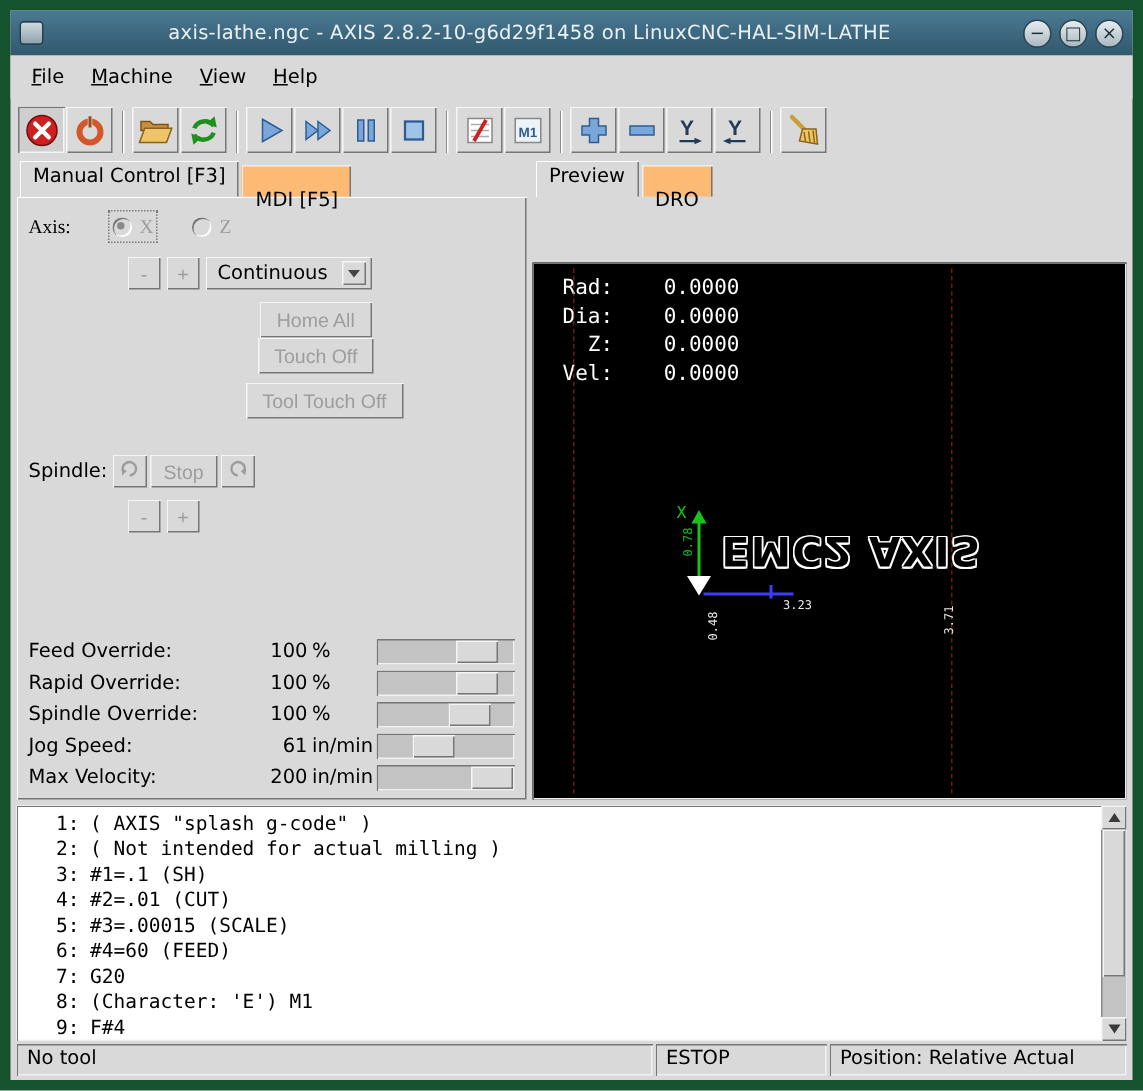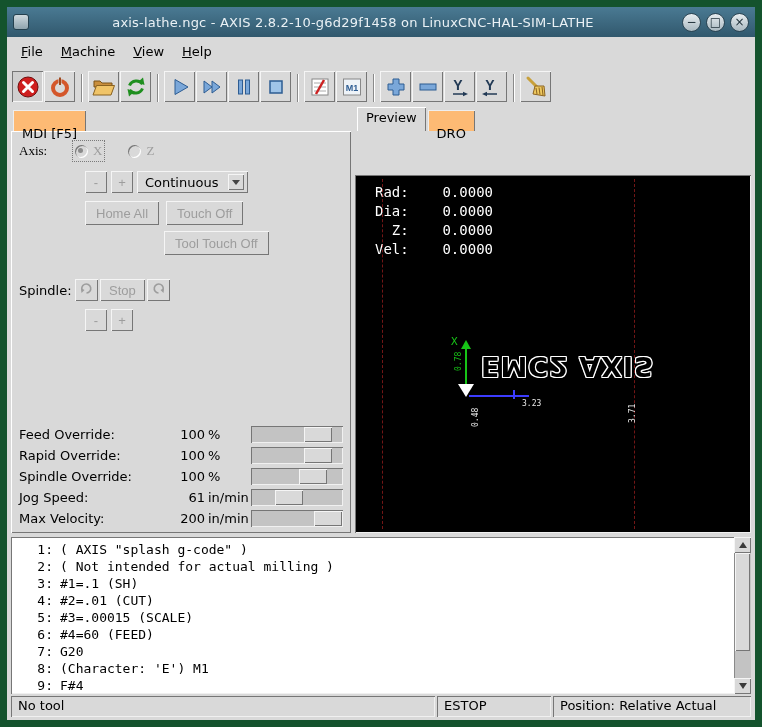--- a/index.html
+++ b/index.html
@@ -216,20 +216,21 @@
         <polygon points="11,11 20,11 21,21 9,19" fill="#eec85e" stroke="#8a6220"></polygon>
         <path d="M12 13 L13 19 M15 12.5 L16 19.5 M18 12 L19 20" stroke="#8a6220" stroke-width="1"></path>
       </svg>
     </button>
   </div>
 
   <div class="main">
 
     <div class="left-col">
       <div class="tabs">
+        <div class="tab active">Manual Control [F3]</div>
         <div class="tab inactive">MDI [F5]</div>
       </div>
       <div class="panel">
 
         <div class="row" style="margin:4px 0 12px 0;font-family:Liberation Serif, serif;">
           <span class="lbl-axis">Axis:</span>
           <span class="radio-group focus">
             <span class="radio sel"></span>
             <span class="dis">X</span>
           </span>
@@ -243,21 +244,21 @@
           <button class="sbtn">-</button>
           <button class="sbtn">+</button>
           <div class="combo">
             <span>Continuous</span>
             <span class="arrowbox">
                 <span class="arrow"></span>
               </span>
           </div>
         </div>
 
-        <div class="row" style="margin:0 0 6px 66px;">
+        <div class="row" style="margin:0 0 6px 66px;flex-direction:column;">
           <button class="btn">Home All</button>
           <button class="btn">Touch Off</button>
         </div>
 
         <div class="row" style="margin:0 0 24px 145px;">
           <button class="btn">Tool Touch Off</button>
         </div>
 
         <div class="row" style="margin:0 0 8px 0;">
           <span class="lbl-axis">Spindle:</span>

